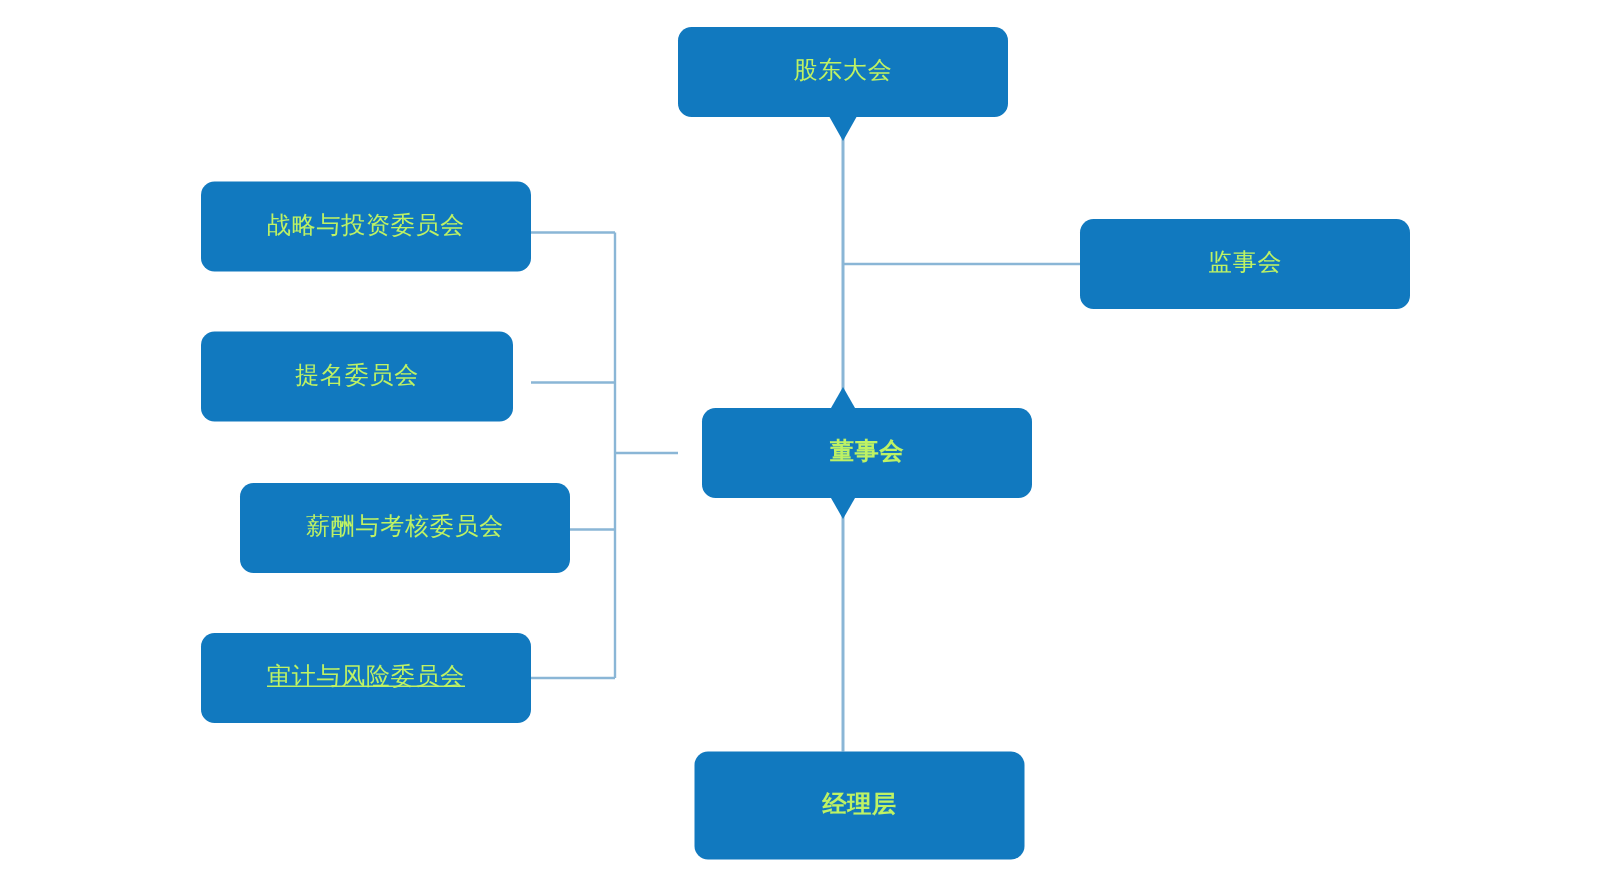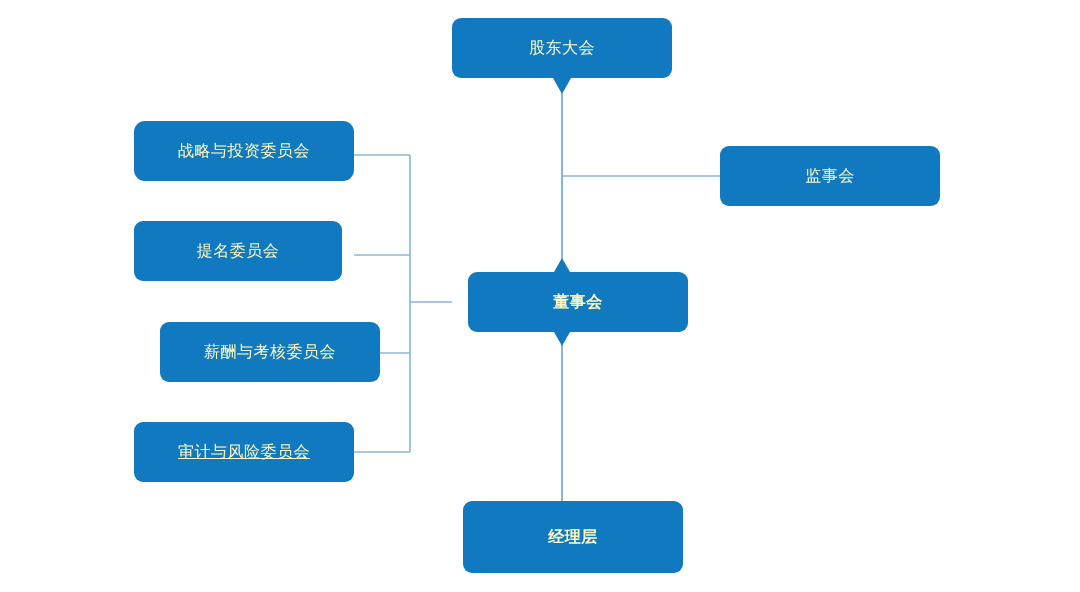--- a/index.html
+++ b/index.html
@@ -23,21 +23,21 @@
     top: 0;
     width: 1080px;
     height: 592px;
     pointer-events: none;
   }
   .node {
     position: absolute;
     box-sizing: border-box;
     border-radius: 9px;
     background: #1179bf;
-    color: #fef9c3;
+    color: #bef264;
     display: flex;
     align-items: center;
     justify-content: center;
     text-align: center;
     font-size: 16px;
     letter-spacing: 0.5px;
     line-height: 1.2;
     z-index: 2;
   }
   .node.bold {
@@ -83,21 +83,21 @@
   </div>
 
   <div class="node bold" style="left:452px; top:272px; width:220px; height:60px;margin-left:16px;">
     <span class="node-label">董事会</span>
   </div>
 
   <div class="node bold" style="left:463px; top:501px; width:220px; height:72px;">
     <span class="node-label">经理层</span>
   </div>
 
-  <div class="node" style="left:134px; top:121px; width:220px; height:60px;border-radius:11px;">
+  <div class="node" style="left:134px; top:121px; width:220px; height:60px;">
     <span class="node-label">战略与投资委员会</span>
   </div>
 
   <div class="node" style="left:134px; top:221px; width:208px; height:60px;">
     <span class="node-label">提名委员会</span>
   </div>
 
   <div class="node" style="left:134px; top:322px; width:220px; height:60px;margin-left:26px;">
     <span class="node-label">薪酬与考核委员会</span>
   </div>

